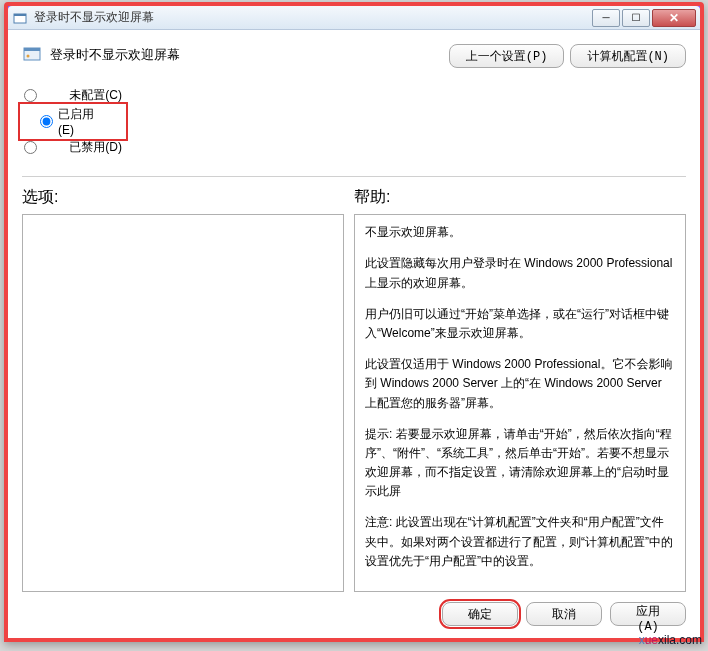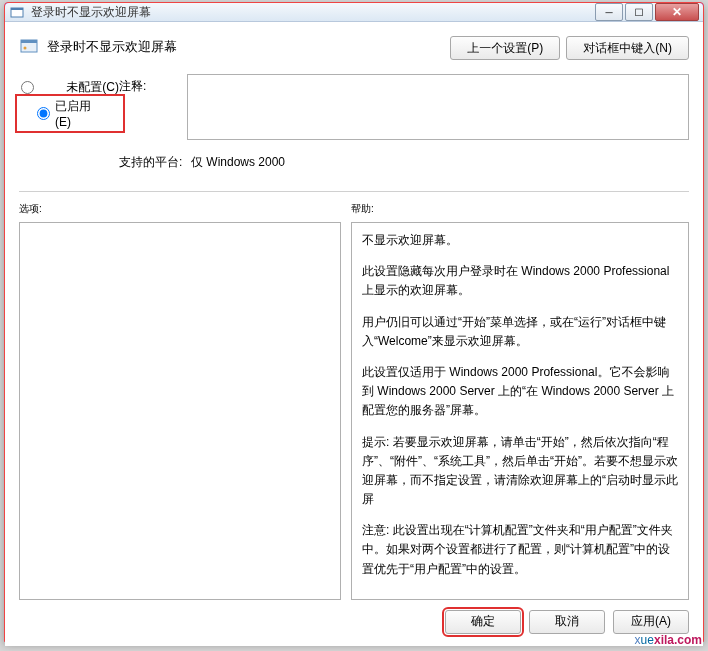--- a/index.html
+++ b/index.html
@@ -1,66 +1,66 @@
 <!DOCTYPE html>
 <html><head>
   <meta charset="utf-8">
   <style>
     * { box-sizing: border-box; margin: 0; padding: 0; }
     body { width: 708px; height: 651px; font-family: "Microsoft YaHei", "SimSun", sans-serif; font-size: 12px; background: #d8d8d8; overflow: hidden; }
     
-    .window { width: 700px; height: 640px; margin: 2px auto; background: #8b5cf6; border: 1px solid #ef4444; border-radius: 4px 4px 0 0; box-shadow: 0 3px 10px rgba(0,0,0,0.3); display: flex; flex-direction: column; }
+    .window { width: 700px; height: 640px; margin: 2px auto; background: #8b5cf6; border: 4px solid #ef4444; border-radius: 4px 4px 0 0; box-shadow: 0 3px 10px rgba(0,0,0,0.3); display: flex; flex-direction: column; }
     
     .titlebar { height: 28px; background: linear-gradient(to bottom, #f4f8fc, #dce8f4); border-bottom: 1px solid #b8c8dc; display: flex; align-items: center; padding: 0 4px; border-radius: 4px 4px 0 0; }
     .titlebar-icon { width: 16px; height: 16px; margin-right: 6px; display: flex; align-items: center; justify-content: center; }
     .titlebar-title { flex: 1; font-size: 12px; color: #333; }
     .titlebar-buttons { display: flex; gap: 2px; }
     .titlebar-btn { width: 28px; height: 18px; border: 1px solid #8a9cb0; border-radius: 2px; background: linear-gradient(to bottom, #f8fbfe, #e0e8f0); display: flex; align-items: center; justify-content: center; font-size: 10px; cursor: pointer; }
     .titlebar-btn.close { width: 44px; background: linear-gradient(to bottom, #e8a0a0, #c85050); color: #fff; border-color: #a04040; }
     .titlebar-btn.close .x-shape { font-weight: bold; font-size: 12px; }
     
     .content-area { flex: 1; padding: 14px 14px 8px 14px; display: flex; flex-direction: column; background: #fff; }
     
     .header-row { display: flex; align-items: flex-start; margin-bottom: 14px; }
     .header-icon { width: 20px; height: 20px; margin-right: 8px; }
     .header-title { font-size: 13px; flex: 1; padding-top: 2px; }
     .nav-buttons { display: flex; gap: 6px; }
-    .btn { height: 24px; padding: 0 16px; border: 1px solid #a8a8a8; background: linear-gradient(to bottom, #fdfdfd, #eaeaea); border-radius: 3px; font-size: 12px; cursor: pointer; font-family: Liberation Sans, sans-serif; }
+    .btn { height: 24px; padding: 0 16px; border: 1px solid #a8a8a8; background: linear-gradient(to bottom, #fdfdfd, #eaeaea); border-radius: 8px; font-size: 12px; cursor: pointer; font-family: Liberation Mono, monospace; }
     
     .config-row { display: flex; margin-bottom: 12px; }
     .radio-col { width: 100px; }
     .radio-item { display: flex; align-items: center; height: 26px; padding-left: 2px; cursor: pointer; justify-content: space-between; }
     .radio-item input { margin-right: 5px; }
     .highlight-red { border: 2px solid #e03030; padding: 2px 20px; margin: -4px -6px; }
     .fields-col { flex: 1; display: flex; flex-direction: column; gap: 10px; }
     .field-row { display: flex; align-items: flex-start; }
     .field-label { width: 68px; text-align: left; padding-top: 4px; }
     .comment-box { flex: 1; height: 66px; border: 1px solid #b0b0b0; background: #fff; padding: 4px; resize: none; font-family: inherit; font-size: 12px; }
     .platform-text { flex: 1; padding: 4px; }
     
     .divider { height: 1px; background: #d0d0d0; margin: 4px 0 10px 0; }
     
     .panels-labels { display: flex; }
-    .panel-label { font-size: 10px; padding-bottom: 6px; }
+    .panel-label { font-size: 16px; padding-bottom: 6px; }
     .panel-label.left { width: 332px; }
     
     .panels { display: flex; gap: 10px; flex: 1; min-height: 0; }
     .panel { border: 1px solid #b0b0b0; background: #fff; padding: 8px 10px; overflow-y: auto; }
     .panel.options { width: 322px; }
     .panel.help { flex: 1; line-height: 1.6; }
     .panel.help p { margin-bottom: 12px; }
     
     .footer { display: flex; justify-content: flex-end; gap: 8px; padding: 10px 0 4px 0; position: relative; }
     .footer .btn { width: 76px; }
     .btn.highlight-btn { outline: 2px solid #e03030; outline-offset: 1px; }
     
     .watermark { position: absolute; right: 6px; bottom: 4px; font-size: 12px; font-family: Arial, sans-serif; pointer-events: none; }
     .watermark .x { color: #5080c0; }
-    .watermark .ue { color: #0369a1; }
-    .watermark .rest { color: #be185d; font-weight: bold; }
+    .watermark .ue { color: #be185d; }
+    .watermark .rest { color: #0f172a; }
   </style>
 </head>
 <body>
 
 <div class="window">
   <div class="titlebar">
     <span class="titlebar-icon">
       <svg width="14" height="14" viewBox="0 0 14 14">
           <rect x="1" y="3" width="12" height="9" fill="#fff" stroke="#5080b0"></rect>
           <rect x="1" y="3" width="12" height="2" fill="#5080b0"></rect>
@@ -85,46 +85,40 @@
       <span class="header-icon">
         <svg width="20" height="20" viewBox="0 0 20 20">
             <rect x="2" y="4" width="16" height="12" fill="#e8f0f8" stroke="#6090c0"></rect>
             <rect x="2" y="4" width="16" height="3" fill="#6090c0"></rect>
             <circle cx="6" cy="12" r="1.5" fill="#e0a040"></circle>
           </svg>
       </span>
       <span class="header-title">登录时不显示欢迎屏幕</span>
       <div class="nav-buttons">
         <button class="btn">上一个设置(P)</button>
-        <button class="btn">对话框中键入(N)</button>
+        <button class="btn">计算机配置(N)</button>
       </div>
     </div>
 
     <div class="config-row">
       <div class="radio-col">
         <label class="radio-item">
           <input type="radio" name="cfg" style="">
           <span>未配置(C)</span>
         </label>
         <label class="radio-item">
           <span class="highlight-red" style="display:flex;align-items:center;">
             <input type="radio" name="cfg" checked="" style="">
             <span>已启用(E)</span>
           </span>
         </label>
-      </div>
-      <div class="fields-col">
-        <div class="field-row">
-          <span class="field-label">注释:</span>
-          <textarea class="comment-box" style=""></textarea>
-        </div>
-        <div class="field-row">
-          <span class="field-label">支持的平台:</span>
-          <span class="platform-text">仅 Windows 2000</span>
-        </div>
+        <label class="radio-item">
+          <input type="radio" name="cfg" style="">
+          <span>已禁用(D)</span>
+        </label>
       </div>
     </div>
 
     <div class="divider"></div>
 
     <div class="panels-labels">
       <span class="panel-label left">选项:</span>
       <span class="panel-label">帮助:</span>
     </div>
 

